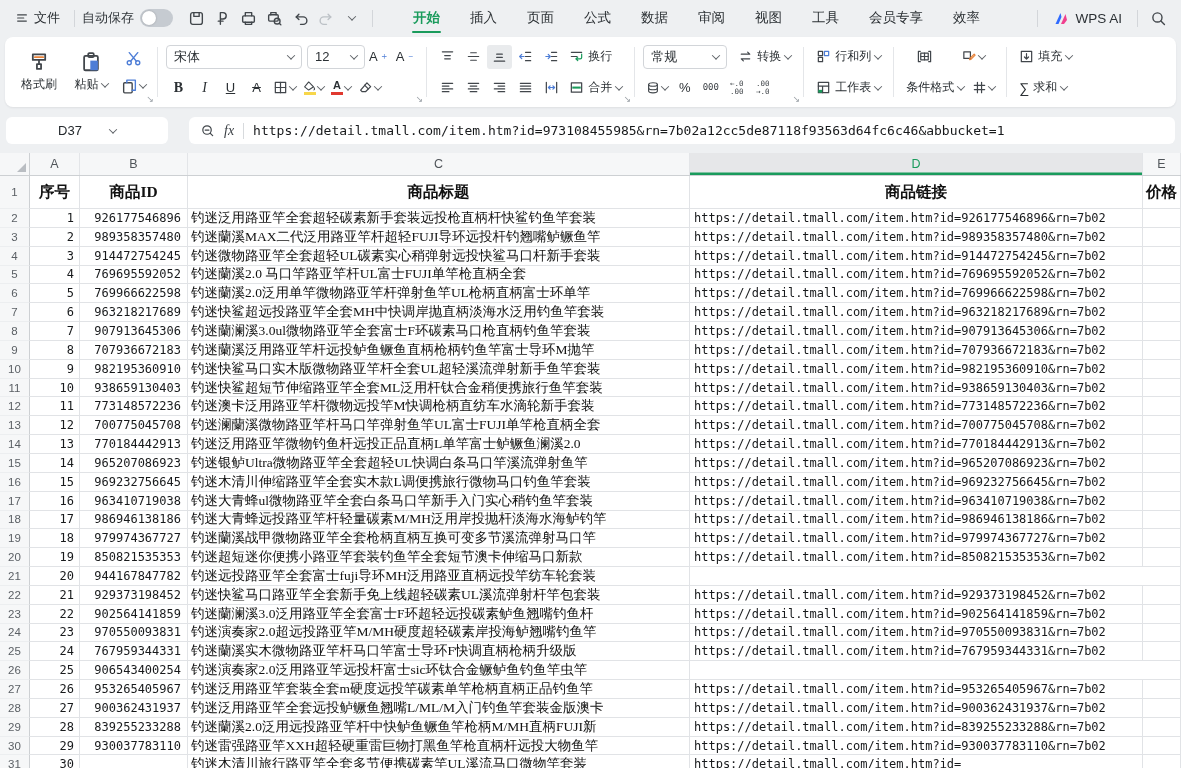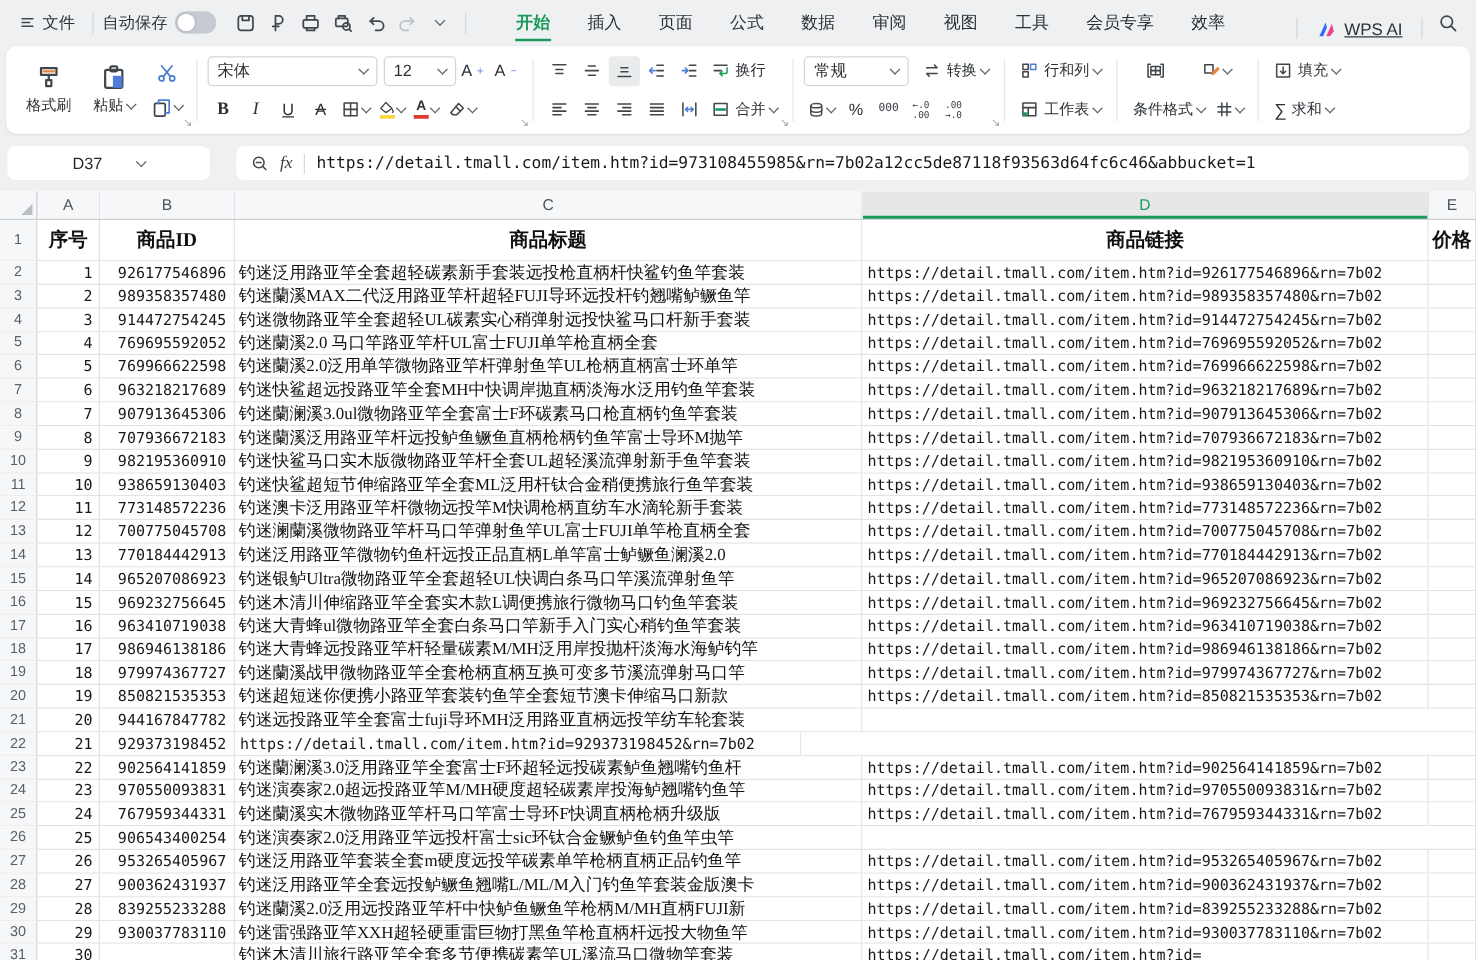--- a/index.html
+++ b/index.html
@@ -20,21 +20,21 @@
   .titlebar { position:absolute; top:0; left:0; right:0; height:36px; display:flex; align-items:center; padding:0 10px 0 8px; }
   .tbtn { display:flex; align-items:center; gap:5px; height:28px; padding:0 7px; border-radius:4px; background:transparent; border:none; font-size:13px; color:#2b3034; cursor:default; }
   .tdiv { width:1px; height:17px; background:#d3d6da; margin:0 7px; flex:none; }
   .toggle { width:33px; height:18px; border-radius:9px; background:#c6cbd1; position:relative; margin-left:6px; flex:none; }
   .toggle .knob { position:absolute; top:2px; left:2px; width:14px; height:14px; border-radius:50%; background:#fff; box-shadow:0 0 2px rgba(0,0,0,.25); }
   .qbtn { width:26px; height:26px; display:flex; align-items:center; justify-content:center; border-radius:4px; flex:none; }
   .tabs { display:flex; align-items:center; height:36px; margin-left:18px; }
   .tab { height:36px; display:flex; align-items:center; padding:0 15px; font-size:13.5px; color:#2b3034; position:relative; }
   .tab.active { color:var(--green); font-weight:bold; }
   .tab.active::after { content:""; position:absolute; left:14px; right:14px; bottom:3px; height:2.5px; background:var(--green); border-radius:2px; }
-  .tb-right { margin-left:auto; display:flex; align-items:flex-end;text-decoration:underline; }
+  .tb-right { margin-left:auto; display:flex; align-items:center; }
   .wpsai { display:flex; align-items:center; gap:6px; font-size:13.5px; color:#2b3034; padding:0 8px; }
 
   
   .ribbon { position:absolute; top:36px; left:0; right:0; height:77px; padding:1px 5px 6px 5px; }
   .panel { background:#fff; border-radius:8px; height:70px; display:flex; align-items:stretch; padding:4px 2px; box-shadow:0 1px 2px rgba(35,44,56,.08); }
   .grp { display:flex; flex-direction:column; justify-content:center; gap:5px; padding:0 7px; position:relative; }
   .grow { display:flex; align-items:center; gap:1px; height:26px; }
   .vsep { width:1px; background:#e4e6e9; margin:6px 1px; flex:none; }
   .bigb { display:flex; flex-direction:column; align-items:center; justify-content:center; gap:3px; width:50px; height:58px; border-radius:4px; font-size:12px; color:#2b3034; align-self:center; }
   .smb { min-width:25px; height:24px; display:flex; align-items:center; justify-content:center; border-radius:3px; font-size:13px; color:#2b3034; padding:0 3px; gap:2px; }
@@ -663,20 +663,21 @@
         <div class="rowhdr">21</div>
         <div class="c ca">20</div>
         <div class="c cb">944167847782</div>
         <div class="c cc">钓迷远投路亚竿全套富士fuji导环MH泛用路亚直柄远投竿纺车轮套装</div>
         <div class="c ce"></div>
       </div>
       <div class="r drow">
         <div class="rowhdr">22</div>
         <div class="c ca">21</div>
         <div class="c cb">929373198452</div>
+        <div class="c cc">钓迷快鲨马口路亚竿全套新手免上线超轻碳素UL溪流弹射杆竿包套装</div>
         <div class="c cd">https://detail.tmall.com/item.htm?id=929373198452&amp;rn=7b02</div>
         <div class="c ce"></div>
       </div>
       <div class="r drow">
         <div class="rowhdr">23</div>
         <div class="c ca">22</div>
         <div class="c cb">902564141859</div>
         <div class="c cc">钓迷蘭澜溪3.0泛用路亚竿全套富士F环超轻远投碳素鲈鱼翘嘴钓鱼杆</div>
         <div class="c cd">https://detail.tmall.com/item.htm?id=902564141859&amp;rn=7b02</div>
         <div class="c ce"></div>

